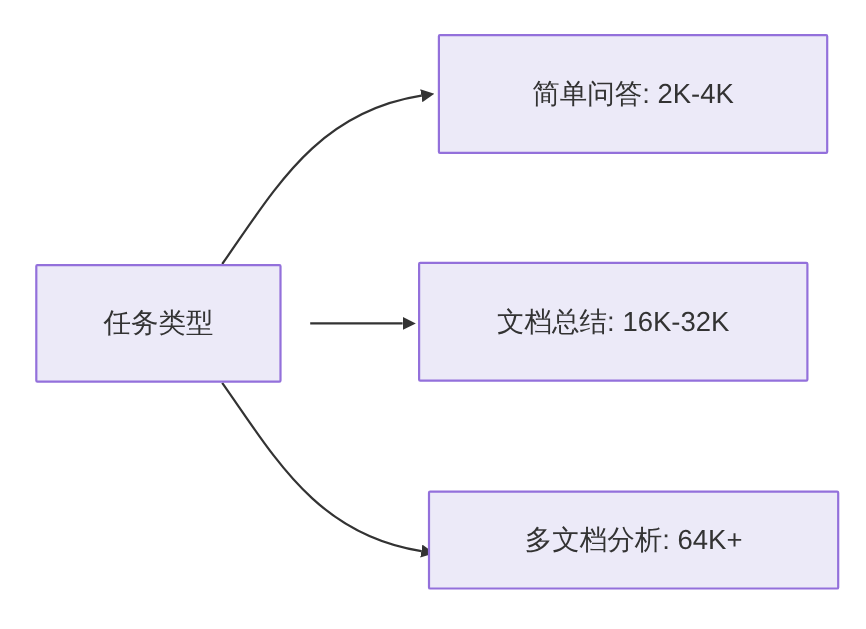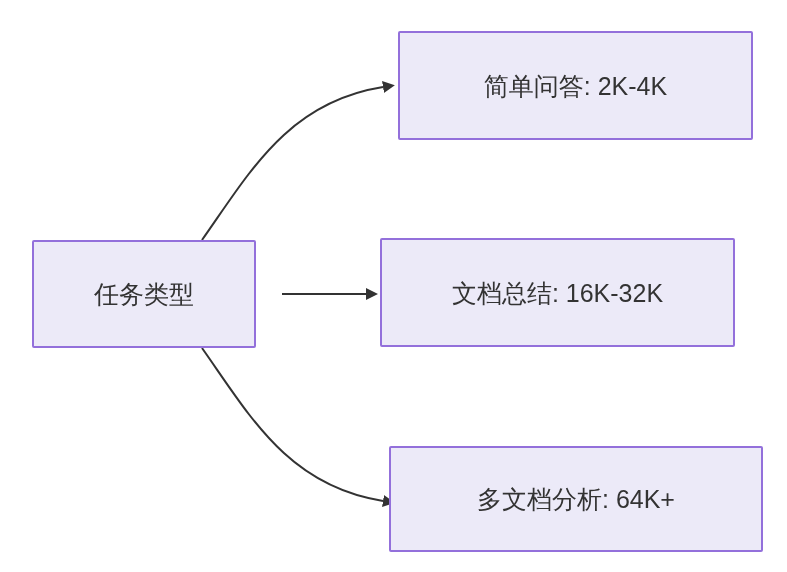--- a/index.html
+++ b/index.html
@@ -43,21 +43,21 @@
     border-radius: 2px;
     color: var(--text-color);
     font-size: 25px;
     line-height: 1.2;
     text-align: center;
     white-space: nowrap;
   }
   .node-root   { left: 32px;  top: 240px; width: 224px; height: 108px; }
   .node-child0 { left: 398px; top: 31px;  width: 355px; height: 109px; }
   .node-child1 { left: 380px; top: 238px; width: 355px; height: 109px; }
-  .node-child2 { left: 389px; top: 446px; width: 374px; height: 106px; }
+  .node-child2 { left: 389px; top: 446px; width: 374px; height: 90px; }
 </style>
 </head>
 <body>
 
 <div class="canvas">
 
   <svg class="edges" viewBox="0 0 787 572" xmlns="http://www.w3.org/2000/svg">
     <defs>
       <marker id="arrowhead" viewBox="0 0 12 12" refX="0" refY="6" markerWidth="12" markerHeight="12" markerUnits="userSpaceOnUse" orient="auto">
         <path d="M0,0 L12,6 L0,12 Z" style="fill: var(--edge-color);"></path>

